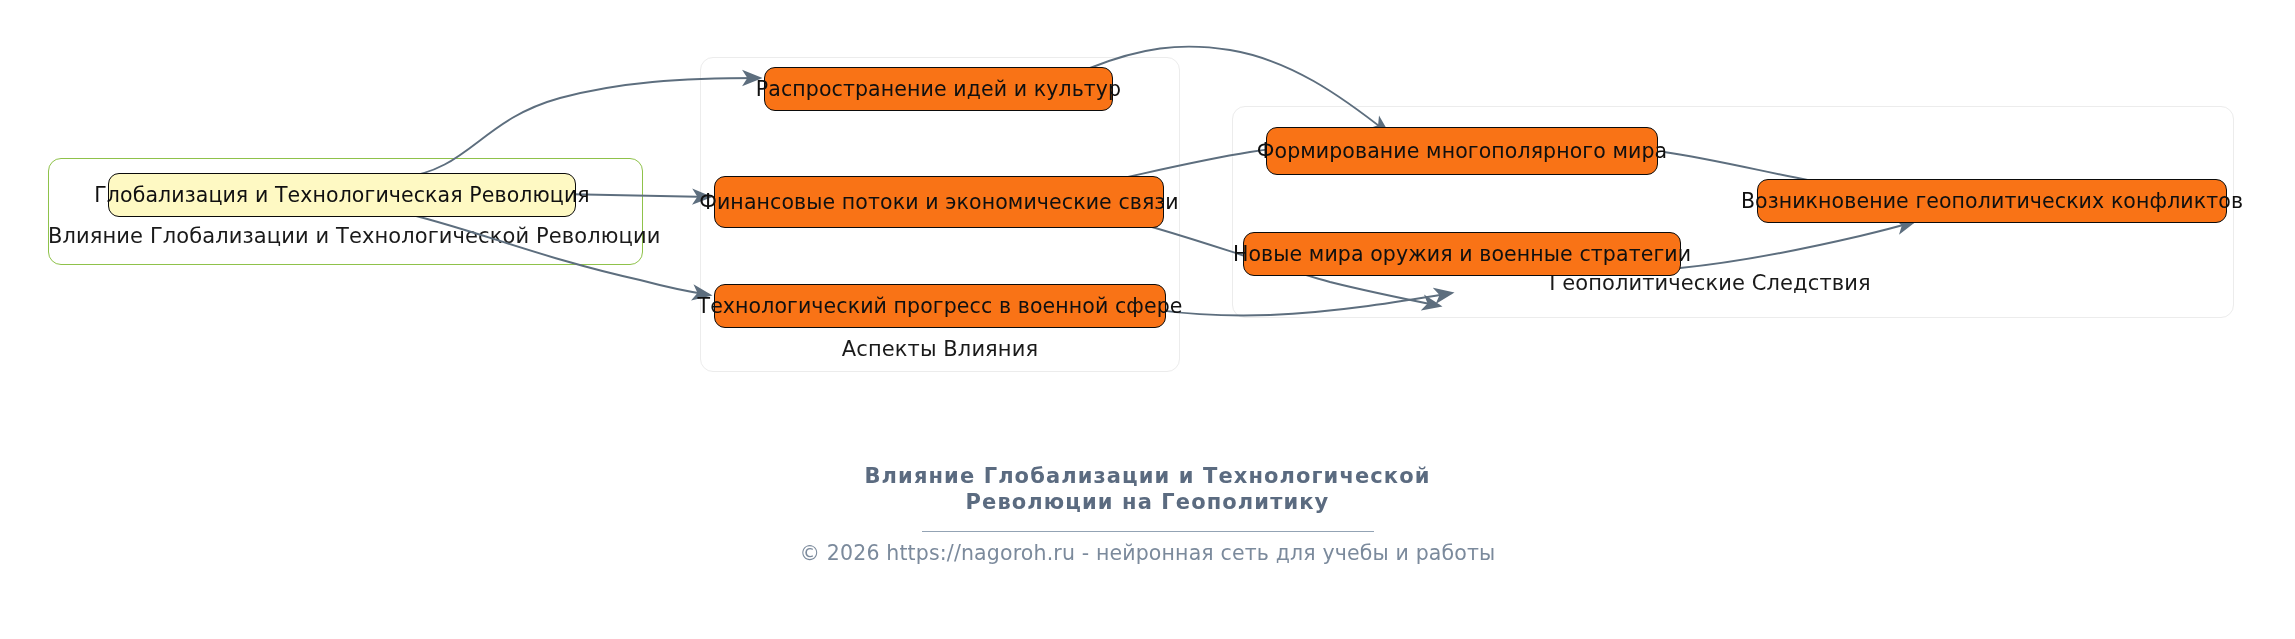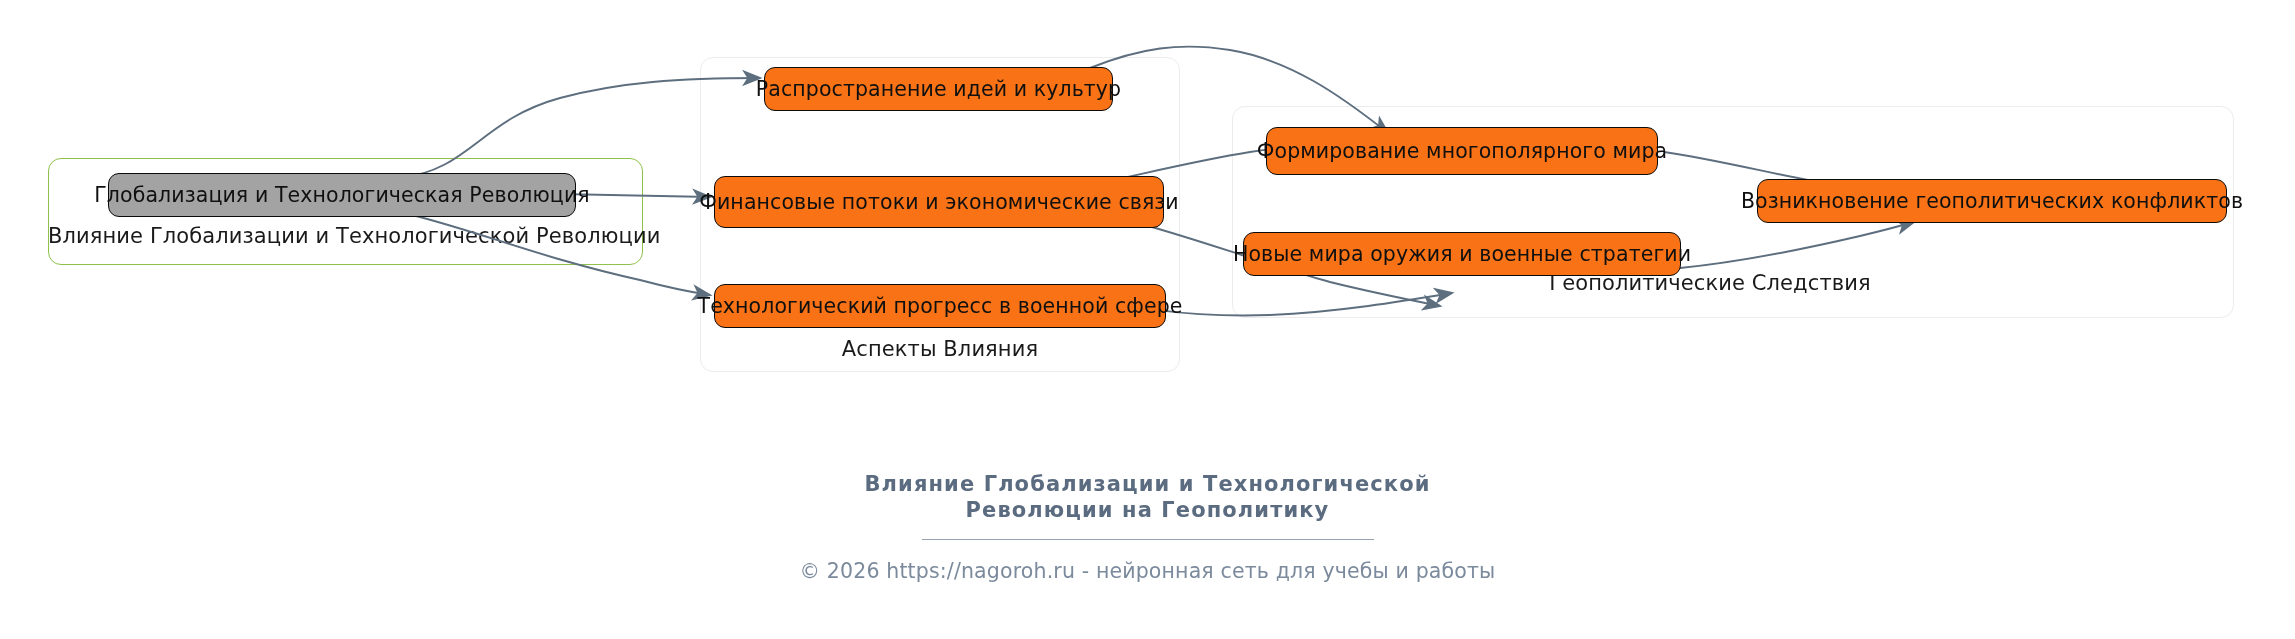--- a/index.html
+++ b/index.html
@@ -18,21 +18,21 @@
     display:flex;align-items:center;justify-content:center;
     border:1.6px solid #0b0b0b;
     border-radius:11px;
     box-sizing:border-box;
     color:#101010;
     font-size:20.5px;
     line-height:1;
     white-space:nowrap;
     letter-spacing:0.1px;
   }
-  .node.green{background:#a3a3a3;justify-content:center;}
+  .node.green{background:#fef9c3;justify-content:center;}
   .node.purple{background:#f97316;}
 
   .subgraph{
     position:absolute;
     box-sizing:border-box;
     border-radius:13px;
     background:rgba(255,255,255,0.55);
   }
   .subgraph.green-frame{border:1.7px solid #8fc24a;}
   .subgraph.gray-frame{border:1.6px solid #ececec;}
@@ -48,30 +48,30 @@
   #footer-block{
     position:absolute;left:0;top:455px;width:2295px;
     text-align:center;
   }
   .doc-title{
     color:#5b6b80;
     font-weight:bold;
     font-size:21px;
     line-height:26px;
     letter-spacing:1.1px;
-    margin:16px auto;
+    margin:8px auto;
     width:760px;
   }
   .rule{
     width:452px;height:0;
     border-top:1.6px solid #93a3b4;
     margin:16px auto 0 auto;
   }
   .copyright{
-    margin-top:19px;
+    margin-top:9px;
     color:#7b8a9c;
     font-size:20.5px;
     letter-spacing:0.15px;
   }
 </style>
 </head>
 <body>
 
 <div id="stage">
 

